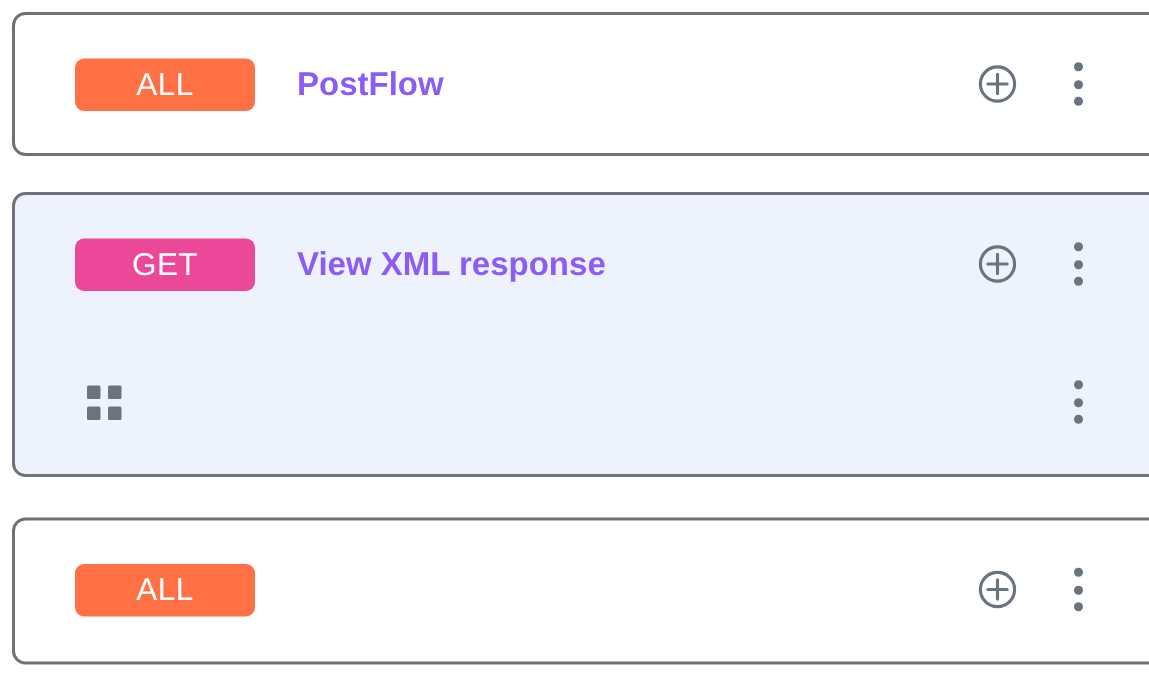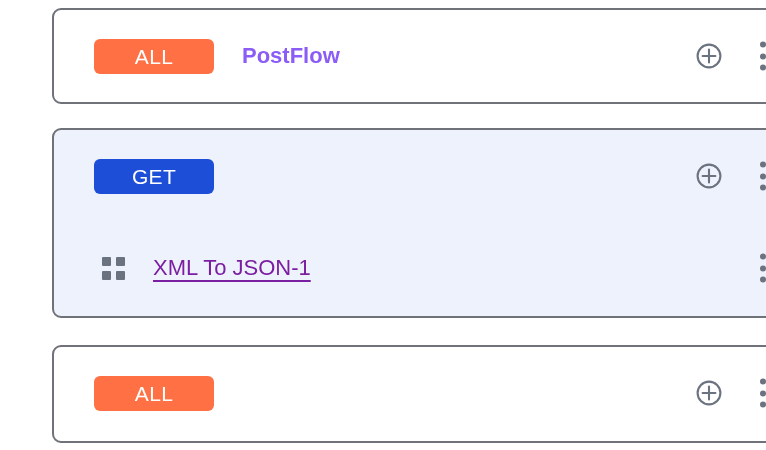--- a/index.html
+++ b/index.html
@@ -14,21 +14,20 @@
     font-family: "Liberation Sans", sans-serif;
     -webkit-font-smoothing: antialiased;
   }
 
   .flow-list {
     position: relative;
     width: 620px;
     height: 450px;
     box-sizing: border-box;
     padding: 8px 0 0 8px;
-    margin-left: 44px;
   }
 
   
   .card {
     position: absolute;
     left: 8px;
     width: 790px;                 
     box-sizing: border-box;
     border: 2px solid #6f7278;
     border-radius: 9px;
@@ -152,21 +151,22 @@
       <div class="kebab-icon">
         <span></span>
         <span></span>
         <span></span>
       </div>
     </div>
   </div>
 
   <div class="card card--selected">
     <div class="row">
-      <div class="badge" style="background:#1d4ed8">GET</div>
+      <div class="badge" style="background:#ec4899">GET</div>
+      <div class="row-title">View XML response</div>
 
       <div class="plus-icon">
         <svg width="26" height="26" viewBox="0 0 26 26" aria-hidden="true">
           <circle cx="13" cy="13" r="11.4" fill="none" stroke="#6b7280" stroke-width="2.1"></circle>
           <line x1="13" y1="6.6" x2="13" y2="19.4" stroke="#6b7280" stroke-width="2.1" stroke-linecap="round"></line>
           <line x1="6.6" y1="13" x2="19.4" y2="13" stroke="#6b7280" stroke-width="2.1" stroke-linecap="round"></line>
         </svg>
       </div>
 
       <div class="kebab-icon">
@@ -176,21 +176,20 @@
       </div>
     </div>
 
     <div class="row row--child">
       <div class="grid-icon">
         <i></i>
         <i></i>
         <i></i>
         <i></i>
       </div>
-      <div class="policy-link">XML To JSON-1</div>
 
       <div class="kebab-icon">
         <span></span>
         <span></span>
         <span></span>
       </div>
     </div>
   </div>
 
   <div class="card card--preflow">

